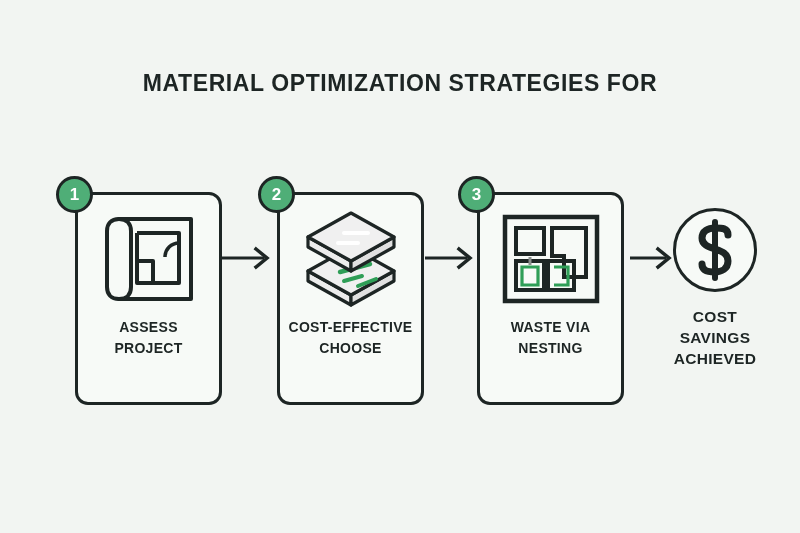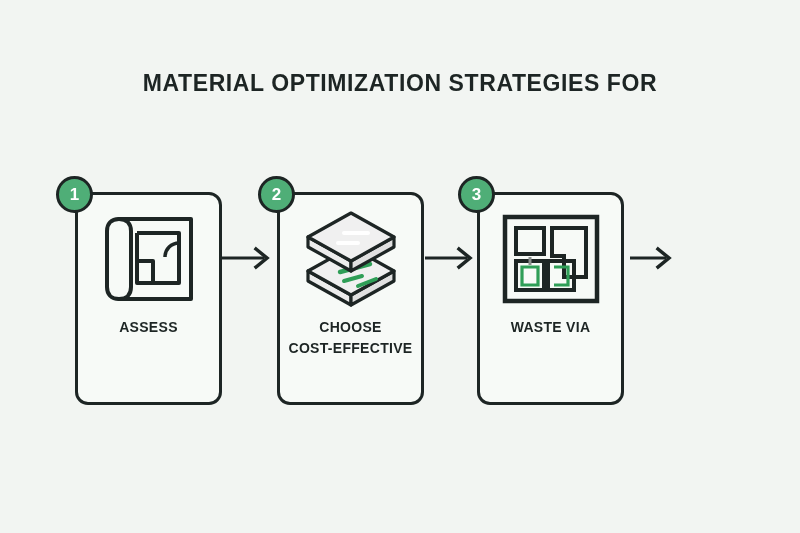--- a/index.html
+++ b/index.html
@@ -162,20 +162,21 @@
 
         <path d="M40 22 L82 22 L82 72 L40 72 L40 22" stroke="#1d2524" stroke-width="4" fill="none" stroke-linejoin="round"></path>
 
         <path d="M82 32 A14 14 0 0 0 68 46" stroke="#1d2524" stroke-width="3.5" fill="none"></path>
 
         <path d="M40 50 L56 50 L56 72" stroke="#1d2524" stroke-width="4" fill="none" stroke-linejoin="round"></path>
       </svg>
     </div>
     <div class="card-label">
       <span>Assess</span>
+      <span>Project</span>
     </div>
   </div>
 
   <div class="arrow" id="arrow-1">
     <svg width="55" height="24" viewBox="0 0 55 24" fill="none">
       <path d="M0 12 L42 12" stroke="#1d2524" stroke-width="3"></path>
       <path d="M34 3 L45 12 L34 21" stroke="#1d2524" stroke-width="3.5" fill="none" stroke-linecap="square"></path>
     </svg>
   </div>
 
@@ -196,22 +197,22 @@
         <path d="M12 28 L12 38 L55 62 L55 52 Z" fill="#ececec" stroke="#1d2524" stroke-width="3.2" stroke-linejoin="round"></path>
         <path d="M55 52 L55 62 L98 38 L98 28 Z" fill="#e0e0e0" stroke="#1d2524" stroke-width="3.2" stroke-linejoin="round"></path>
 
         <path d="M55 4 L98 28 L55 52 L12 28 Z" fill="#f0f0f0" stroke="#1d2524" stroke-width="3.2" stroke-linejoin="round"></path>
 
         <path d="M48 24 L72 24" stroke="#ffffff" stroke-width="4" stroke-linecap="round"></path>
         <path d="M42 34 L62 34" stroke="#ffffff" stroke-width="4" stroke-linecap="round"></path>
       </svg>
     </div>
     <div class="card-label">
+      <span>Cost-Effective</span>
       <span>Choose</span>
-      <span>Cost-Effective</span>
     </div>
   </div>
 
   <div class="arrow" id="arrow-2">
     <svg width="55" height="24" viewBox="0 0 55 24" fill="none">
       <path d="M0 12 L42 12" stroke="#1d2524" stroke-width="3"></path>
       <path d="M34 3 L45 12 L34 21" stroke="#1d2524" stroke-width="3.5" fill="none" stroke-linecap="square"></path>
     </svg>
   </div>
 
@@ -231,24 +232,38 @@
         <rect x="48" y="50" width="26" height="29" stroke="#1d2524" stroke-width="4" fill="none"></rect>
 
         <path d="M22 56 L38 56 L38 74 L22 74 Z" stroke="#2f9e57" stroke-width="3.2" fill="none"></path>
         <path d="M54 56 L68 56 L68 74 L54 74" stroke="#2f9e57" stroke-width="3.2" fill="none"></path>
 
         <path d="M30 46 L30 54" stroke="#8a8f8c" stroke-width="3"></path>
       </svg>
     </div>
     <div class="card-label">
       <span>Waste via</span>
+      <span>Nesting</span>
     </div>
   </div>
 
   <div class="arrow" id="arrow-3">
     <svg width="55" height="24" viewBox="0 0 55 24" fill="none">
       <path d="M0 12 L36 12" stroke="#1d2524" stroke-width="3"></path>
       <path d="M28 3 L39 12 L28 21" stroke="#1d2524" stroke-width="3.5" fill="none" stroke-linecap="square"></path>
     </svg>
   </div>
 
+  <div id="outcome">
+    <div class="outcome-circle">
+      <svg width="50" height="62" viewBox="0 0 50 62" fill="none">
+        <path d="M25 3 L25 59" stroke="#1d2524" stroke-width="6" stroke-linecap="round"></path>
+        <path d="M38 16 C38 9 32 9 25 9 C18 9 12 12 12 19 C12 26 19 28 25 30 C31 32 38 34 38 42 C38 50 31 53 25 53 C18 53 12 52 12 45" stroke="#1d2524" stroke-width="7" fill="none" stroke-linecap="round" stroke-linejoin="round"></path>
+      </svg>
+    </div>
+    <div class="outcome-label">
+      <span>Cost</span>
+      <span>Savings</span>
+      <span>Achieved</span>
+    </div>
+  </div>
 
 </div>
 
 </body></html>

